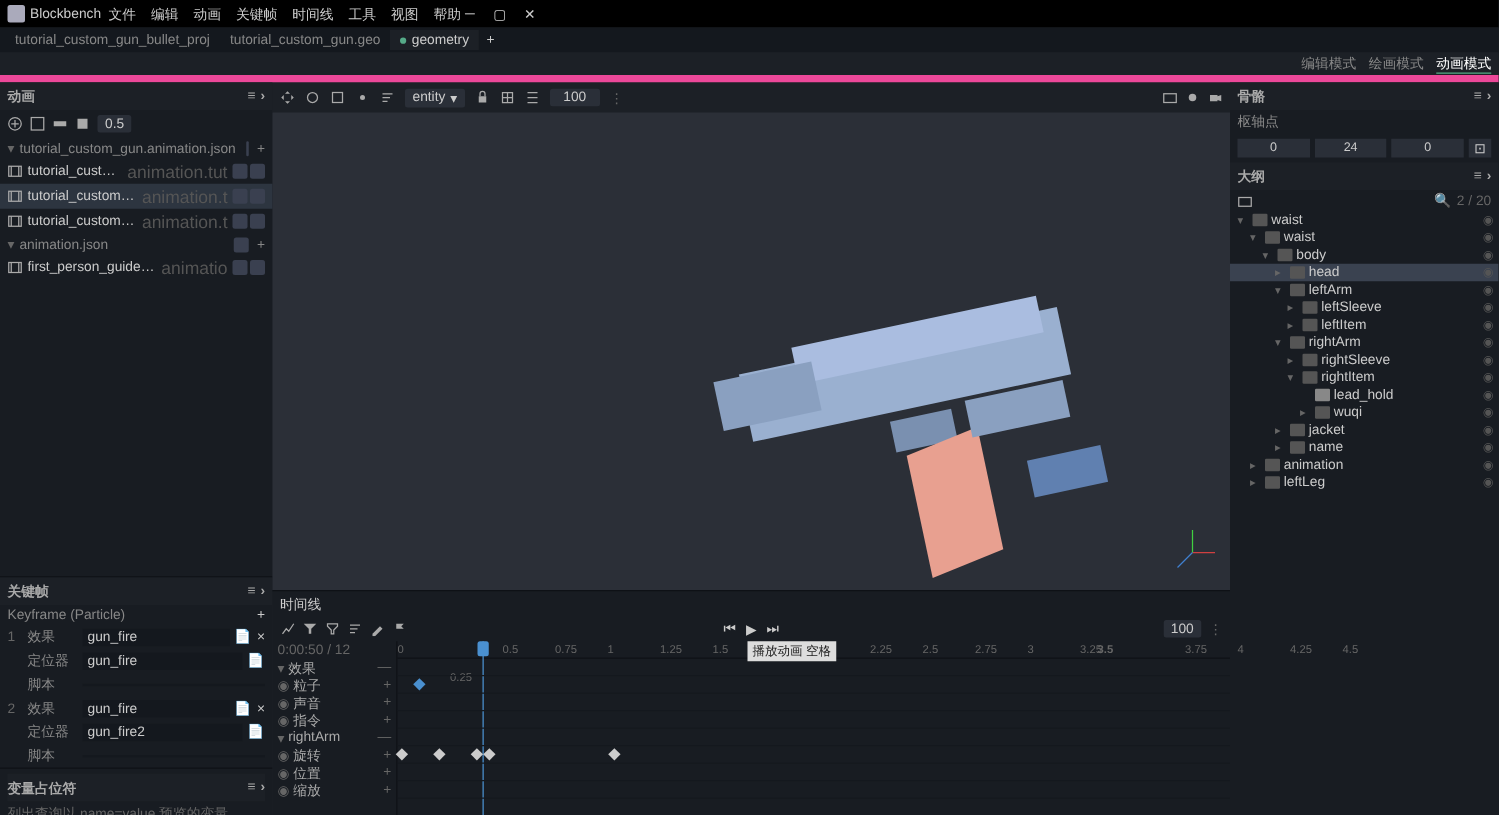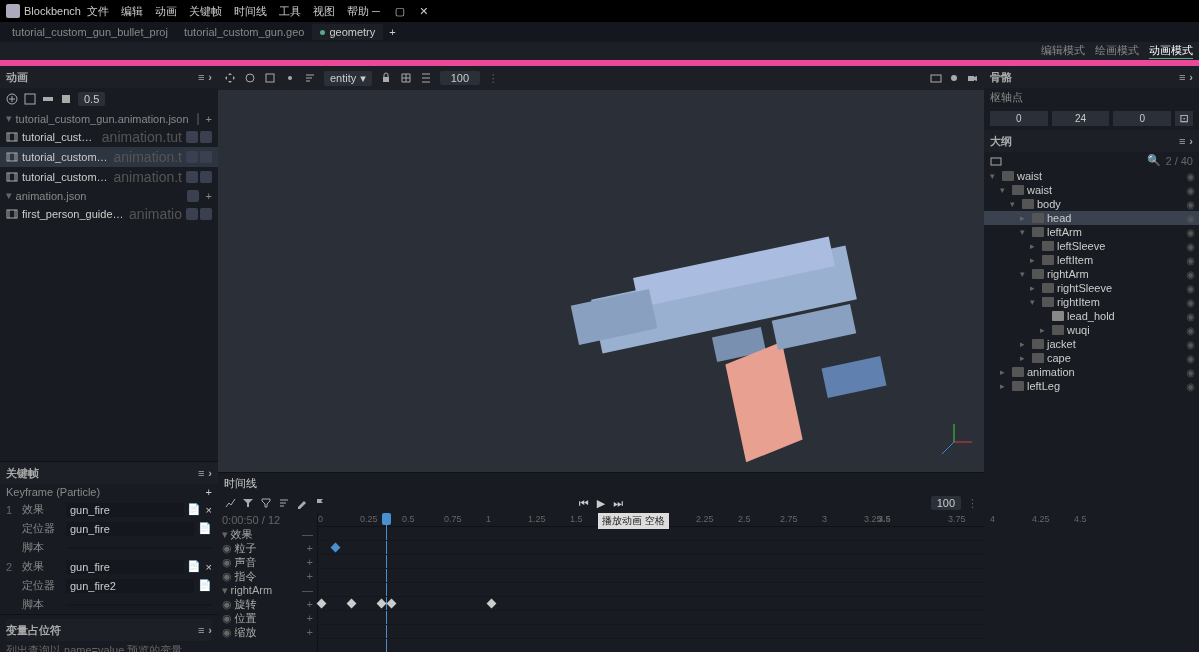--- a/index.html
+++ b/index.html
@@ -434,21 +434,21 @@
                 <span style="color:#666">◉</span>
                 <span>缩放</span>
                 <span class="spacer"></span>
                 <span style="color:#666">+</span>
               </div>
             </div>
         </div>
         <div class="tl-time">
           <div class="tl-ruler" id="ruler">
               <span style="left: 0px;">0</span>
-              <span style="left: 42px;">0.25</span>
+              <span style="left: 42px; margin-top: 23px;">0.25</span>
               <span style="left: 84px;">0.5</span>
               <span style="left: 126px;">0.75</span>
               <span style="left: 168px;">1</span>
               <span style="left: 210px;">1.25</span>
               <span style="left: 252px;">1.5</span>
               <span style="left: 294px;">1.75</span>
               <span style="left: 336px;">2</span>
               <span style="left: 378px;">2.25</span>
               <span style="left: 420px;">2.5</span>
               <span style="left: 462px;">2.75</span>
@@ -503,21 +503,21 @@
       <span>大纲</span>
       <span class="spacer"></span>
       <span>≡</span>
       <span style="margin-left:4px">›</span>
     </div>
     <div class="hier-tools">
       <svg class="si">
           <rect x="1" y="3" width="10" height="7" stroke="#aaa" fill="none"></rect>
         </svg>
       <span class="search">🔍</span>
-      <span style="color:#666">2 / 40</span>
+      <span style="color:#666">2 / 20</span>
     </div>
     <div class="hier" id="hier">
         <div class="hier-item" style="padding-left: 6px;">
           <span class="arrow">▾</span>
           <span class="ficon" style="background:#555"></span>
           <span class="name">waist</span>
           <span class="eye">◉</span>
         </div>
         <div class="hier-item" style="padding-left: 16px;">
           <span class="arrow">▾</span>
@@ -587,21 +587,21 @@
         </div>
         <div class="hier-item" style="padding-left: 36px;">
           <span class="arrow">▸</span>
           <span class="ficon" style="background:#555"></span>
           <span class="name">jacket</span>
           <span class="eye">◉</span>
         </div>
         <div class="hier-item" style="padding-left: 36px;">
           <span class="arrow">▸</span>
           <span class="ficon" style="background:#555"></span>
-          <span class="name">cape</span>
+          <span class="name">name</span>
           <span class="eye">◉</span>
         </div>
         <div class="hier-item" style="padding-left: 16px;">
           <span class="arrow">▸</span>
           <span class="ficon" style="background:#555"></span>
           <span class="name">animation</span>
           <span class="eye">◉</span>
         </div>
         <div class="hier-item" style="padding-left: 16px;">
           <span class="arrow">▸</span>

